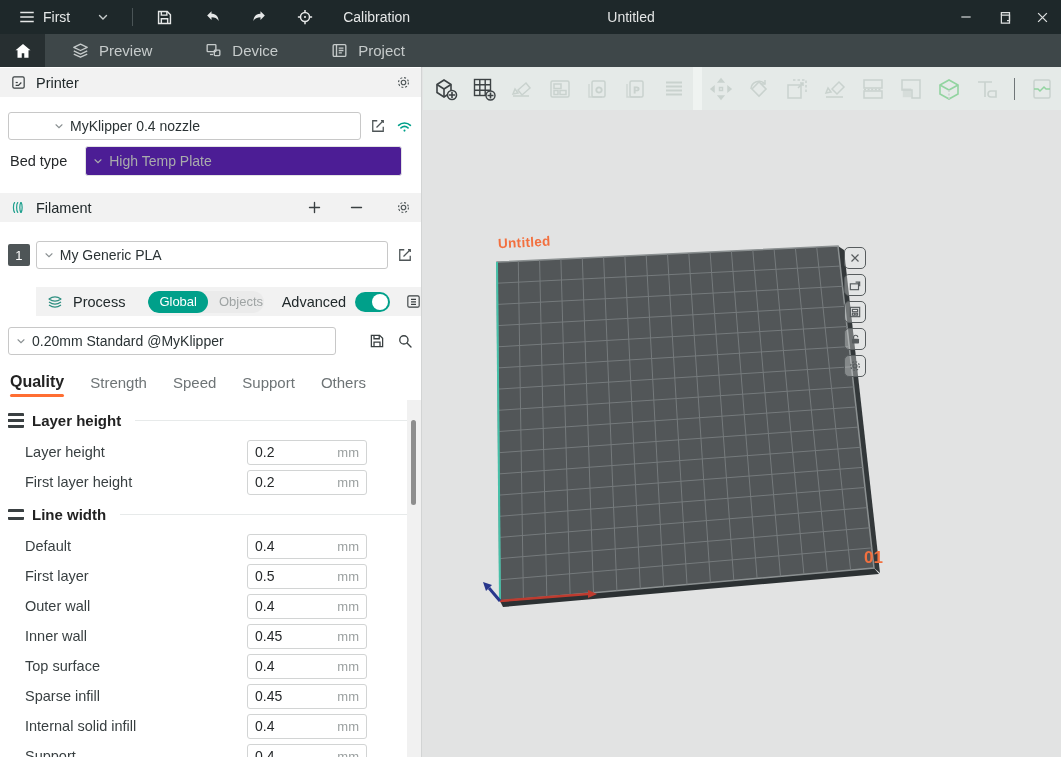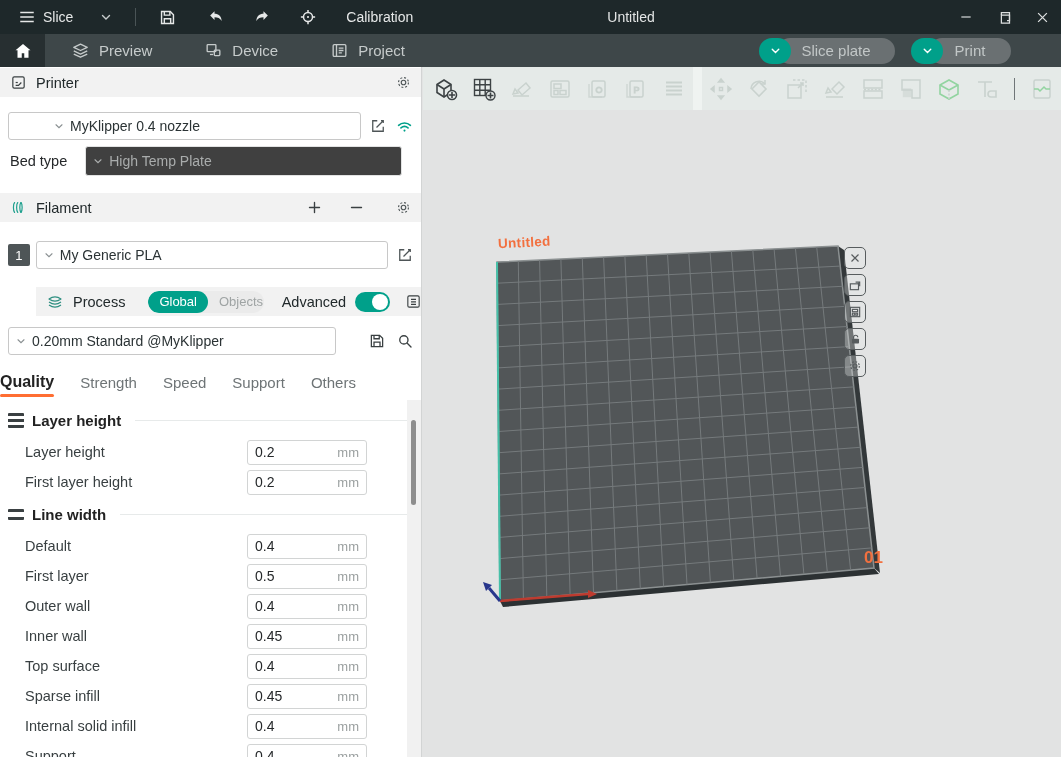--- a/index.html
+++ b/index.html
@@ -40,31 +40,31 @@
 
   
   .sidepanel{position:absolute;left:0;top:67px;width:422px;height:690px;background:#FFFFFF;
     border-right:1px solid #D2D4D4;overflow:hidden;font-size:14px;color:var(--ink);}
   .sec-hdr{position:absolute;left:0;width:422px;height:29px;background:var(--hdr);
     display:flex;align-items:center;padding:0 10px;gap:9px;font-size:14.5px;color:#21292B;}
   .sec-hdr .sp{flex:1;}
   .row-abs{position:absolute;display:flex;align-items:center;}
   .combo{height:28px;background:#fff;border:1px solid var(--bd);border-radius:3px;
     display:flex;align-items:center;gap:5px;padding:0 8px 0 6px;color:#2B3335;font-size:14px;}
-  .combo.disabled{background:#404040;border-color:#E2E3E3;color:#A9ACAC;}
+  .combo.disabled{background:#4c1d95;border-color:#E2E3E3;color:#A9ACAC;}
   .icon-btn{display:flex;align-items:center;justify-content:center;}
   .num-badge{width:22px;height:22px;background:#4E5557;color:#fff;border-radius:2px;
     display:flex;align-items:center;justify-content:center;font-size:13px;}
   .scope-pill{display:flex;height:22px;border-radius:11px;background:#EBEBEB;overflow:hidden;font-size:13px;}
   .scope-seg{display:flex;align-items:center;padding:0 11px;color:#9FA4A4;}
   .scope-seg.on{background:var(--teal);color:#fff;border-radius:11px;}
   .toggle{width:38px;height:20px;border-radius:10px;background:var(--teal);position:relative;}
   .toggle .knob{position:absolute;right:2px;top:2px;width:16px;height:16px;border-radius:50%;background:#fff;}
   .ptabs{position:absolute;left:0;top:300px;width:408px;display:flex;align-items:flex-end;
-    gap:26px;padding-left:0;height:30px;}
+    gap:26px;padding-left:10px;height:30px;}
   .ptab{font-size:15px;color:#6E7476;padding-bottom:6px;position:relative;}
   .ptab.active{font-weight:bold;color:#222;font-size:16px;}
   .ptab.active::after{content:"";position:absolute;left:0;right:0;bottom:0;height:3px;
     border-radius:2px;background:var(--orange);}
   .params{position:absolute;left:0;top:336px;width:422px;}
   .group-header{height:34px;display:flex;align-items:center;gap:8px;padding:0 14px 0 8px;}
   .g-title{font-weight:bold;font-size:15px;color:#222;white-space:nowrap;}
   .g-line{flex:1;height:1px;background:#E7EAEA;margin-left:6px;}
   .g-icon{width:16px;}
   .g-icon-0{height:15px;background:repeating-linear-gradient(#3A4042 0 3px,transparent 3px 6px);border-radius:1px;}
@@ -98,21 +98,21 @@
 <body>
 
 <div class="titlebar">
   <div class="tb-left">
     <div class="tb-btn">
       <span class="ic">
         <svg width="18" height="18" viewBox="0 0 24 24" stroke="#E6E8E8" stroke-width="2.2" fill="none">
             <path d="M3 6h18M3 12h18M3 18h18"></path>
           </svg>
         </span>
-      <span>Slice</span>
+      <span>First</span>
     </div>
     <div class="tb-btn" style="margin-left:8px;">
       <span class="ic">
         <svg width="14" height="14" viewBox="0 0 24 24" stroke="#C7CCCC" stroke-width="2.4" fill="none" stroke-linecap="round">
             <path d="M6 9.5l6 6 6-6"></path>
           </svg>
         </span>
     </div>
     <div class="tb-sep"></div>
     <div class="tb-btn">
@@ -198,38 +198,20 @@
   </div>
   <div class="mtab">
     <span class="ic">
       <svg width="19" height="19" viewBox="0 0 24 24" stroke="#C6CBCB" stroke-width="1.7" fill="none">
           <rect x="4" y="4.5" width="16" height="15" rx="1.5"></rect>
           <path d="M8.2 4.5v15"></path>
           <path d="M11 9h6M11 12h6M11 15h4"></path>
         </svg>
       </span>
     <span>Project</span>
-  </div>
-  <div class="tab-actions">
-    <div class="combo-btn">
-      <div class="cb-chev">
-        <svg width="13" height="13" viewBox="0 0 24 24" stroke="#FFFFFF" stroke-width="2.6" fill="none" stroke-linecap="round">
-            <path d="M6 9.5l6 6 6-6"></path>
-          </svg>
-      </div>
-      <div class="cb-pill wide">Slice plate</div>
-    </div>
-    <div class="combo-btn">
-      <div class="cb-chev">
-        <svg width="13" height="13" viewBox="0 0 24 24" stroke="#FFFFFF" stroke-width="2.6" fill="none" stroke-linecap="round">
-            <path d="M6 9.5l6 6 6-6"></path>
-          </svg>
-      </div>
-      <div class="cb-pill narrow">Print</div>
-    </div>
   </div>
 </div>
 
 <div class="sidepanel">
 
   <div class="sec-hdr" style="top:1px;">
     <span class="ic">
       <svg width="17" height="17" viewBox="0 0 24 24" stroke="#3A4042" stroke-width="1.7" fill="none">
           <rect x="4" y="4" width="16" height="16" rx="2"></rect>
           <path d="M8 16h4l4-4"></path>

